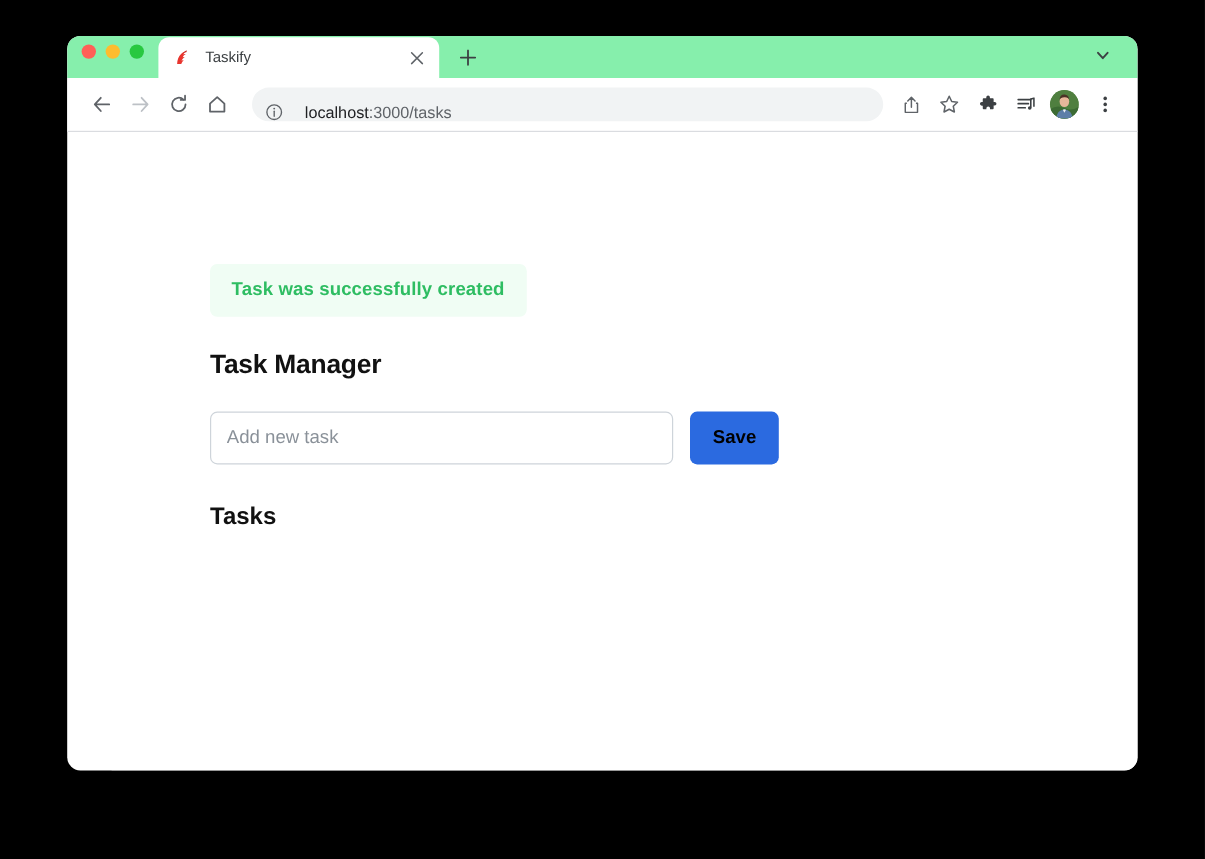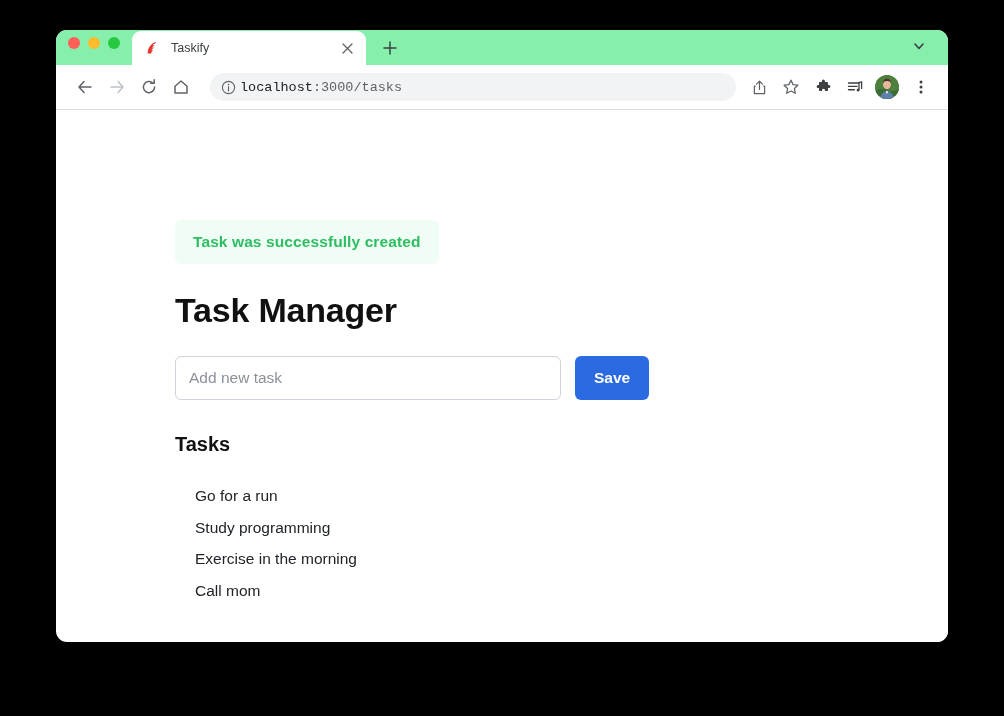--- a/index.html
+++ b/index.html
@@ -109,26 +109,25 @@
   }
   .nav-btn.disabled { color: #bdc1c6; }
   .nav-btn.home { margin-right: 6px; }
 
   .omnibox {
     flex: 1 1 auto;
     height: 28px;
     background: #f1f3f4;
     border-radius: 14px;
     display: flex;
-    align-items: center;
+    align-items: flex-end;
     padding: 0 12px 0 11px;
-    gap: 4px;
+    gap: 18px;
     margin: 0 6px;
     min-width: 0;
-    font-family: Liberation Mono, monospace;
   }
   .omnibox-icon { width: 15px; height: 15px; flex: 0 0 15px; color: #5f6368; }
   .omnibox-url {
     font-size: 13.5px;
     color: #202124;
     white-space: nowrap;
     overflow: hidden;
     text-overflow: ellipsis;
   }
   .omnibox-url .url-rest { color: #5f6368; }
@@ -167,21 +166,21 @@
     color: #2ebd62;
     font-weight: bold;
     font-size: 15.5px;
     padding: 13px 18px;
     border-radius: 6px;
     letter-spacing: 0.1px;
   }
 
   .page-title {
     margin-top: 27px;
-    font-size: 34px;
+    font-size: 22px;
     font-weight: bold;
     color: #111111;
     letter-spacing: -0.2px;
   }
 
   .task-form {
     margin-top: 26px;
     display: flex;
     gap: 14px;
   }
@@ -196,21 +195,21 @@
     font-family: "Liberation Sans", sans-serif;
     background: #ffffff;
     outline: none;
   }
   .task-input::placeholder { color: #8a9199; }
 
   .save-btn {
     height: 44px;
     padding: 0 19px;
     background: #2b6ae0;
-    color: #ffffff;
+    color: #000000;
     font-size: 15.5px;
     font-weight: bold;
     border: none;
     border-radius: 6px;
     font-family: "Liberation Sans", sans-serif;
     cursor: pointer;
   }
 
   .tasks-heading {
     margin-top: 33px;
@@ -365,23 +364,17 @@
 
       <h1 class="page-title">Task Manager</h1>
 
       <div class="task-form">
         <input class="task-input" type="text" placeholder="Add new task" style="">
         <button class="save-btn">Save</button>
       </div>
 
       <h2 class="tasks-heading">Tasks</h2>
 
-      <ul class="task-list">
-        <li>Go for a run</li>
-        <li>Study programming</li>
-        <li>Exercise in the morning</li>
-        <li>Call mom</li>
-      </ul>
 
     </div>
   </div>
 
 </div>
 
 </body></html>

